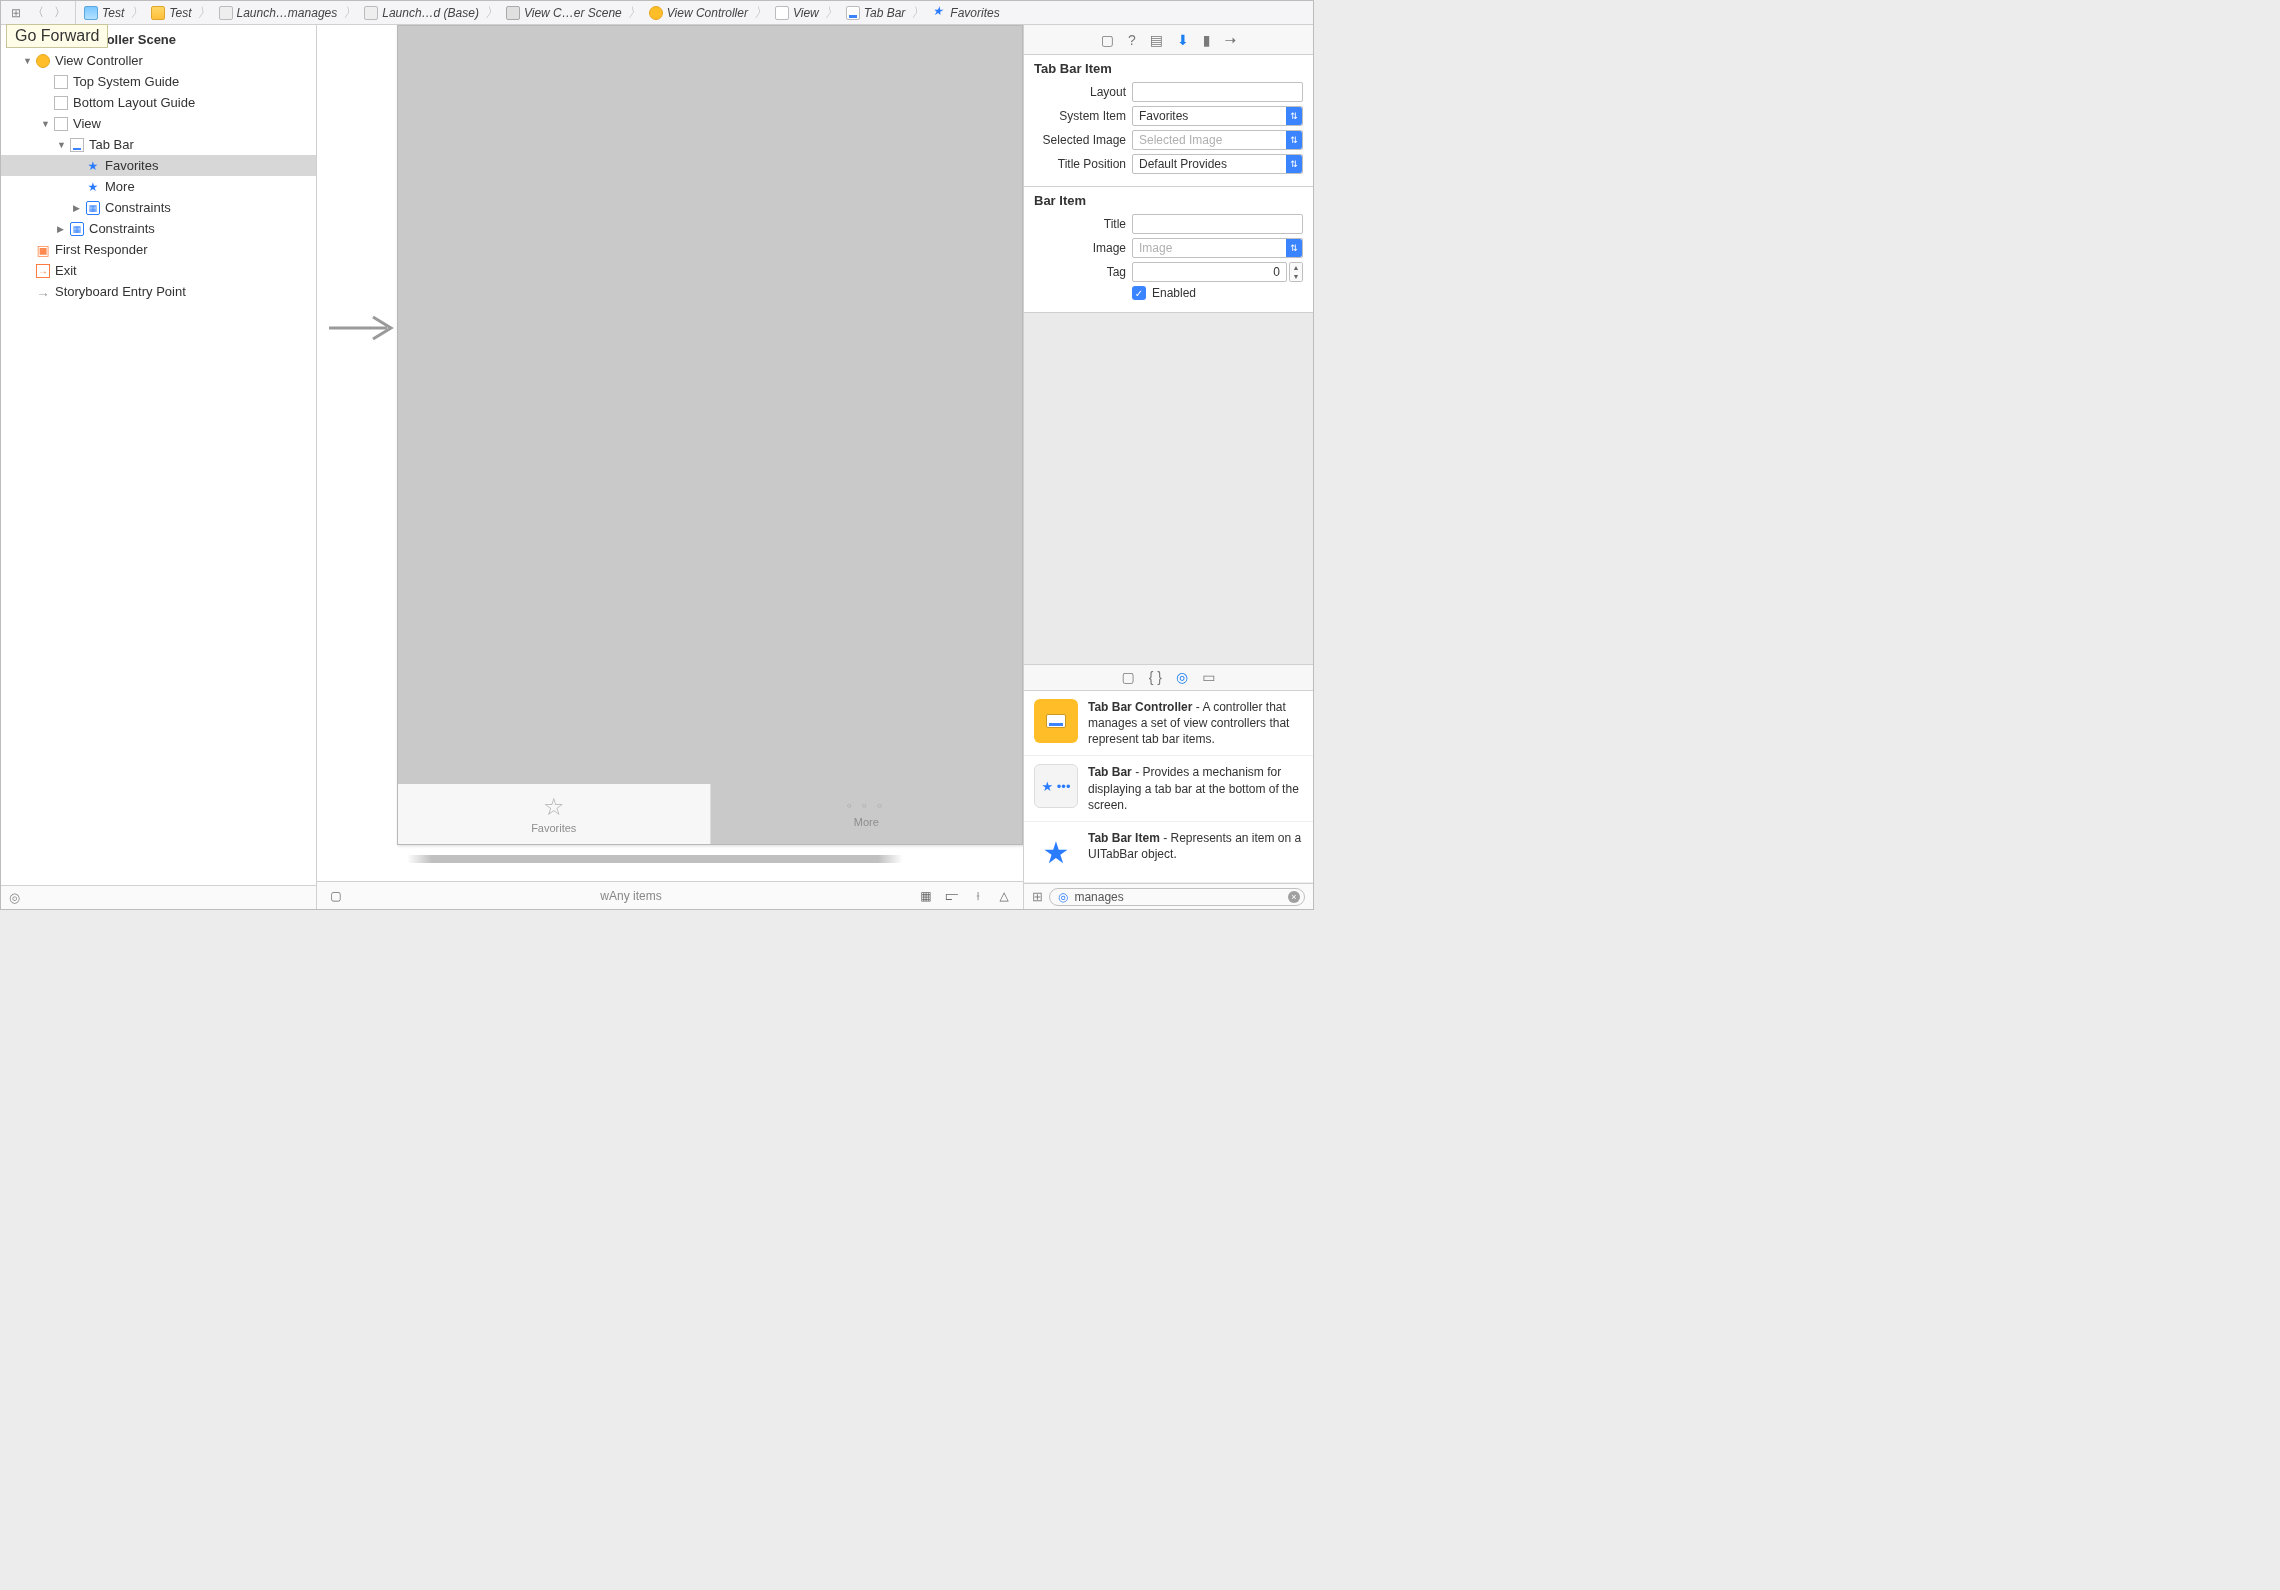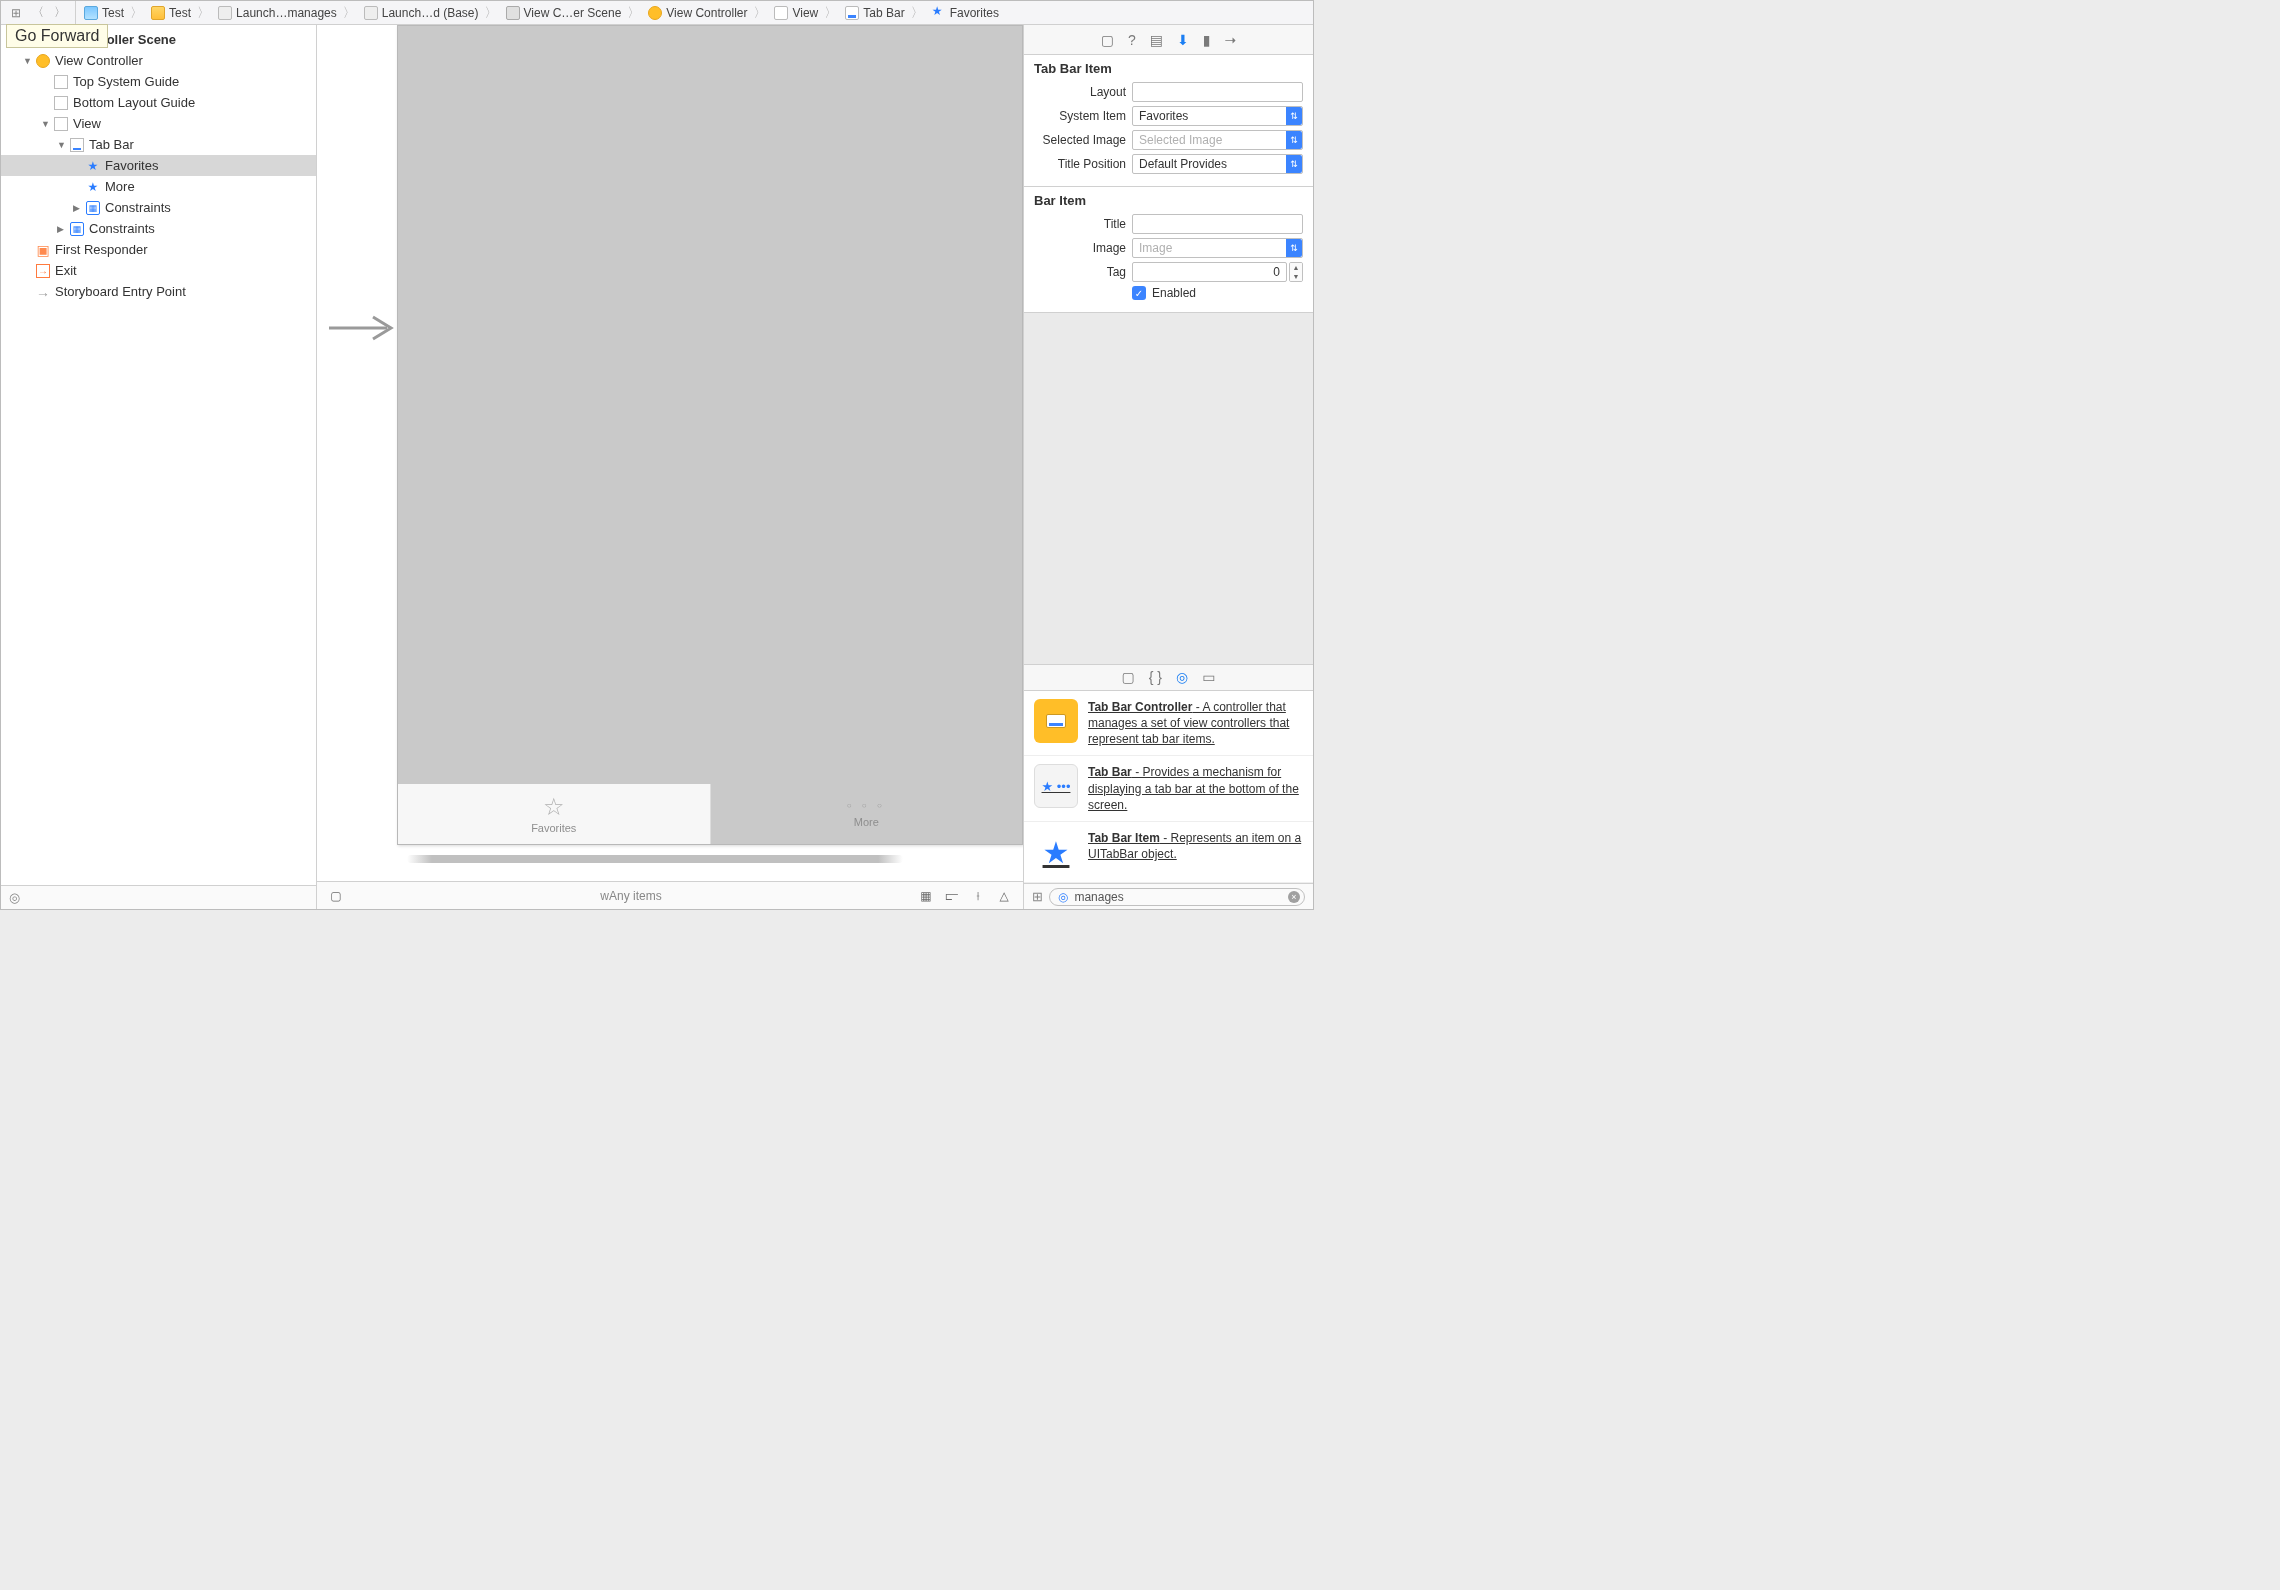--- a/index.html
+++ b/index.html
@@ -4,21 +4,21 @@
 <style>
 * { box-sizing: border-box; margin: 0; padding: 0; font-family: -apple-system, "Helvetica Neue", Arial, sans-serif; }
 html, body { width: 100%; height: 100%; background: #ececec; font-size: 13px; color: #333; }
 
 .app { display: flex; flex-direction: column; width: 1314px; height: 910px; background: #fff; border: 1px solid #bcbcbc; }
 
 
 .topbar { height: 24px; display: flex; align-items: center; background: #f5f5f7; border-bottom: 1px solid #d0d0d0; }
 .topbar .left-controls { display: flex; align-items: center; gap: 0; padding: 0 4px; border-right: 1px solid #d0d0d0; height: 100%; }
 .topbar .icon-btn { width: 22px; height: 22px; display: flex; align-items: center; justify-content: center; color: #8a8a8a; font-size: 12px; }
-.topbar .breadcrumbs { display: flex; align-items: center; gap: 2px; padding-left: 6px; overflow: hidden; }
+.topbar .breadcrumbs { display: flex; align-items: center; gap: 2px; padding-left: 6px; overflow: hidden; font-style: italic; }
 .crumb { display: inline-flex; align-items: center; gap: 4px; white-space: nowrap; padding: 0 2px; }
 .crumb .label { color: #444; font-size: 12px; }
 .crumb .sep { color: #b0b0b0; margin: 0 2px; }
 .crumb .micon { width: 14px; height: 14px; display: inline-block; border-radius: 2px; }
 .micon.image { background: linear-gradient(#7cc7ff,#b3e2ff); border:1px solid #5aa8dd; }
 .micon.folder { background: linear-gradient(#ffd666,#ffbf3a); border:1px solid #e0a52c; }
 .micon.file { background: #eee; border:1px solid #bbb; }
 .micon.scene { background: #e0e0e0; border:1px solid #aaa; border-radius: 2px; }
 .micon.vc-circle { width:14px; height:14px; border-radius:50%; background:#ffbe28; border:1px solid #e8a61d; }
 .micon.view { background:#fff; border:1px solid #bbb; }
@@ -92,21 +92,21 @@
 .form-row .checkbox-label { font-size:12px; }
 .form-row .stepper { width:14px; display:flex; flex-direction:column; border:1px solid #c0c0c0; border-radius:2px; overflow:hidden; margin-left:2px; }
 .form-row .stepper div { height:9px; font-size:7px; text-align:center; line-height:9px; background:#fafafa; color:#666; }
 .panel-spacer { flex: 1; background: #eaeaea; }
 
 
 .library { display: flex; flex-direction: column; border-top: 1px solid #d0d0d0; background:#fff; }
 .library-tabs { height: 26px; display: flex; justify-content: center; align-items: center; gap: 14px; border-bottom: 1px solid #d0d0d0; background:#f7f7f7; }
 .library-tabs .ltab { color:#7a7a7a; font-size:14px; }
 .library-tabs .ltab.active { color:#1c7ff3; }
-.lib-list { max-height: 200px; overflow: auto; text-decoration: underline; }
+.lib-list { max-height: 200px; overflow: auto; }
 .lib-item { display: flex; align-items: flex-start; gap: 10px; padding: 8px 10px; border-bottom: 1px solid #eee; }
 .lib-icon { width: 44px; height: 44px; flex-shrink: 0; display:flex; align-items:center; justify-content:center; border-radius:6px; }
 .lib-icon.controller { background:#ffbe28; }
 .lib-icon.controller .mini { width:20px; height:14px; background:#fff; border:1px solid #cc9822; border-radius:2px; position:relative; }
 .lib-icon.controller .mini::after { content:""; position:absolute; bottom:1px; left:2px; right:2px; height:3px; background:#3b84ff; }
 .lib-icon.tabbar-ic { background:#f4f4f4; border:1px solid #ddd; }
 .lib-icon.staric { color:#2a7cff; font-size:30px; }
 .lib-text { flex:1; font-size:12px; color:#333; line-height:1.35; }
 .lib-text b { font-weight:700; }
 

